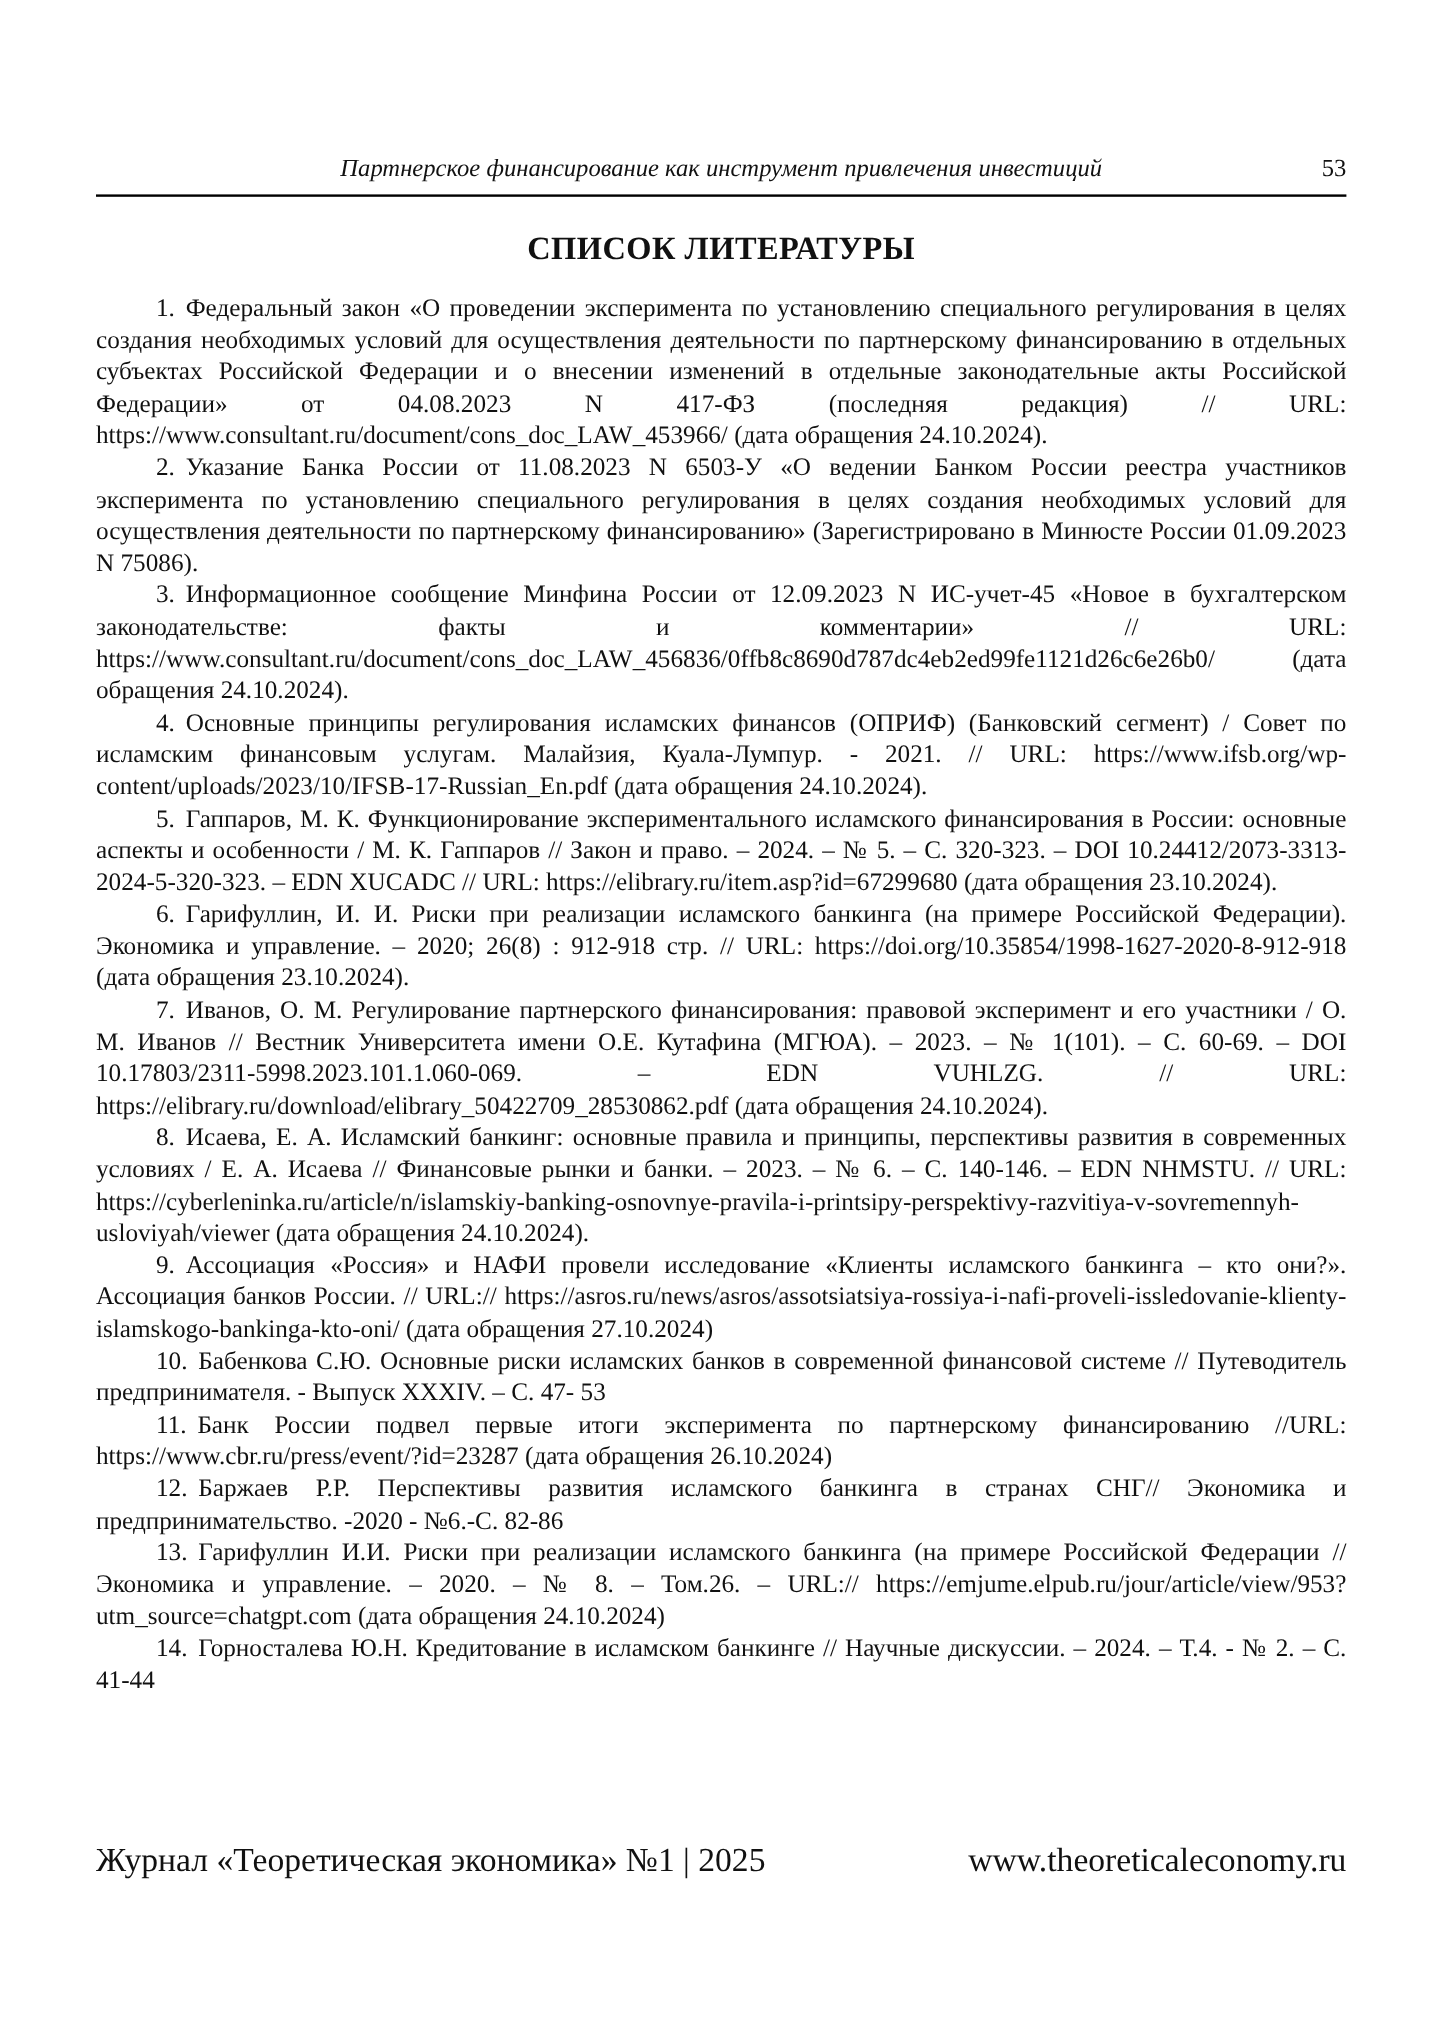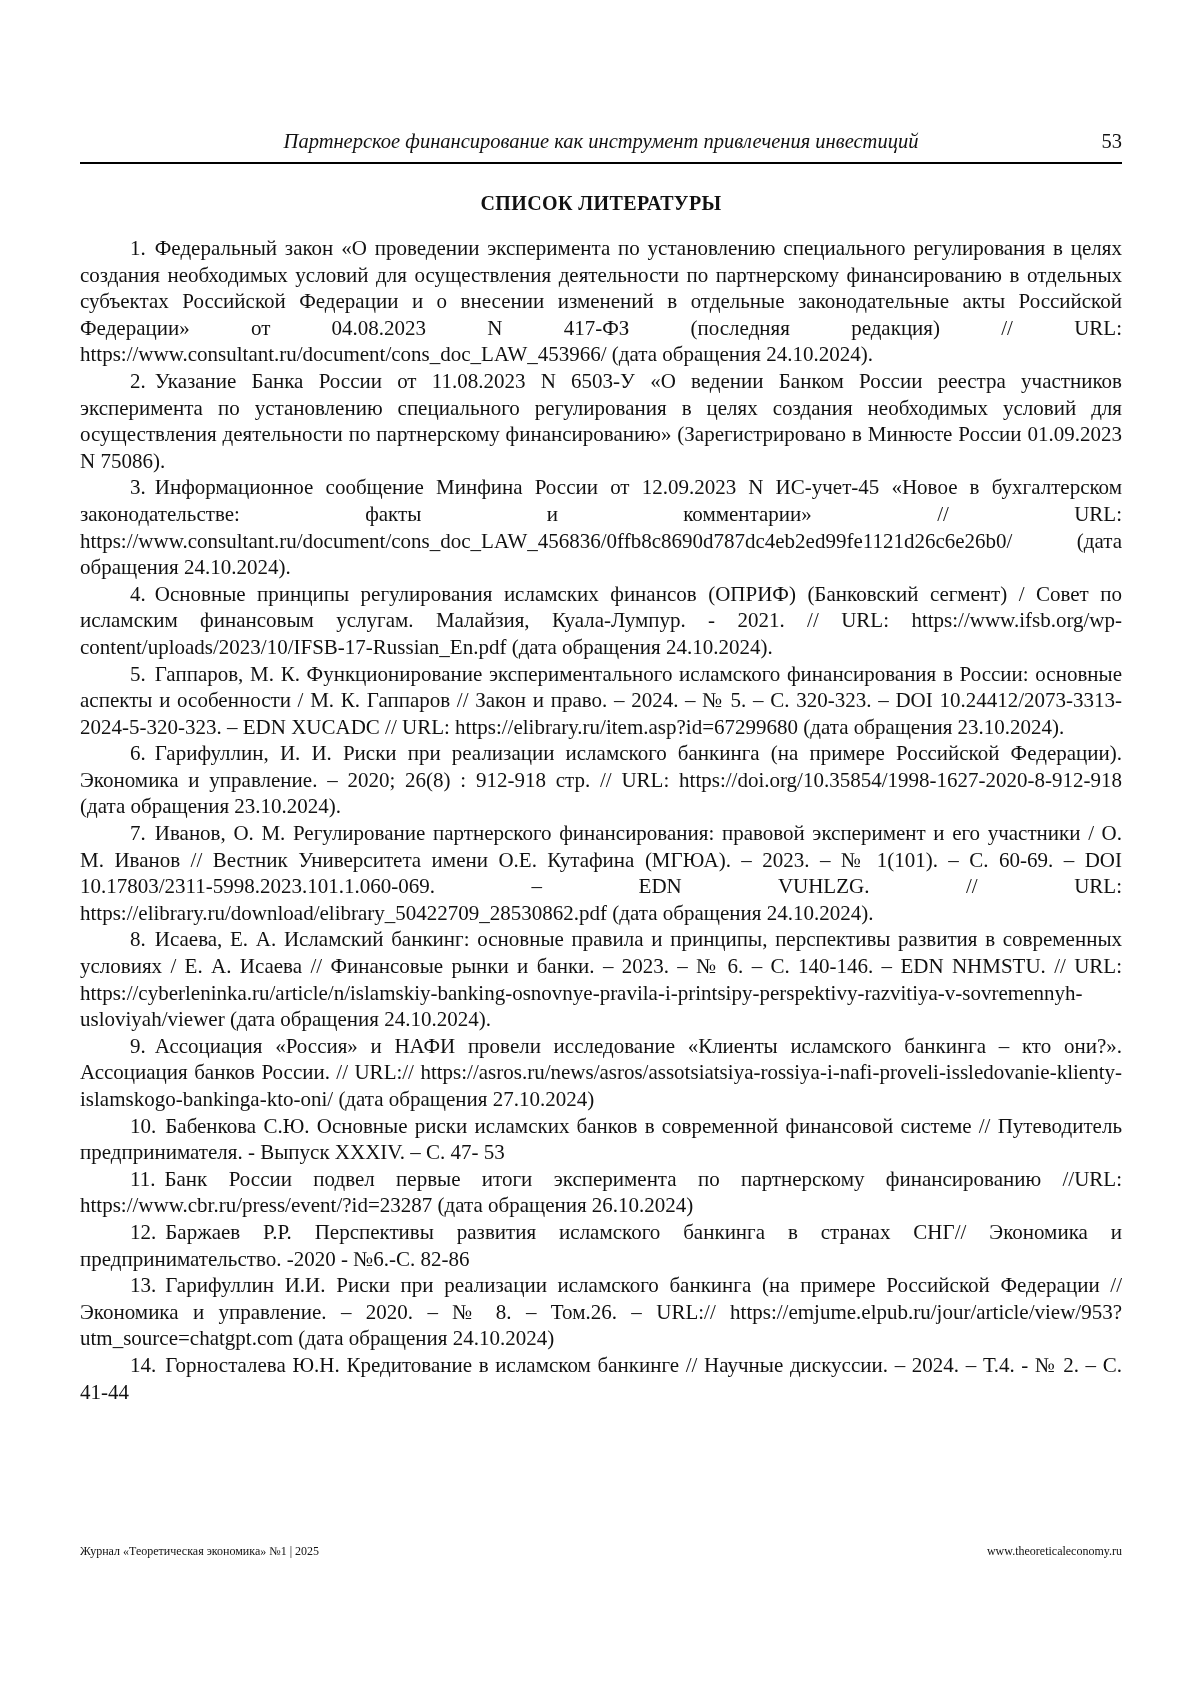--- a/index.html
+++ b/index.html
@@ -39,21 +39,21 @@
     right: 0;
     top: 0;
     font-style: normal;
     font-size: 20.5px;
     text-align: right;
   }
   .section-title {
     margin: 28px 0 20px 0;
     text-align: center;
     font-weight: bold;
-    font-size: 20px;
+    font-size: 27px;
     letter-spacing: 0.4px;
   }
   .refs {
     margin: 0;
   }
   .ref {
     margin: 0;
     text-align: justify;
     text-indent: 50px;
     font-size: 21px;
@@ -63,21 +63,21 @@
   .ref-num {
     margin-right: 9px;
   }
   .footer {
     position: absolute;
     left: 68px;
     right: 66px;
     top: 1538px;
     display: flex;
     justify-content: space-between;
-    font-size: 12px;
+    font-size: 28px;
     line-height: 26px;
   }
 </style>
 </head>
 <body>
 
 <div class="page">
   <div class="content">
 
     <div class="running-head">

